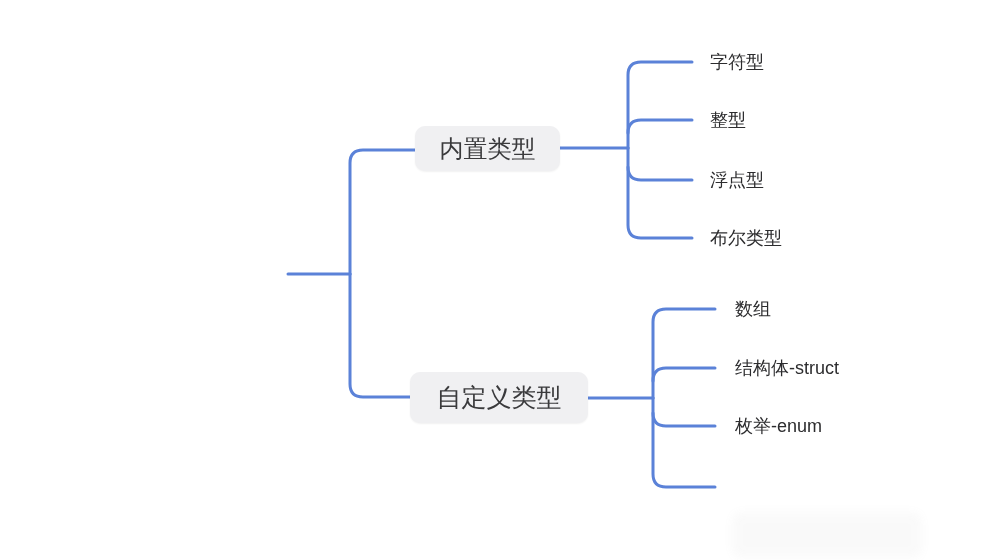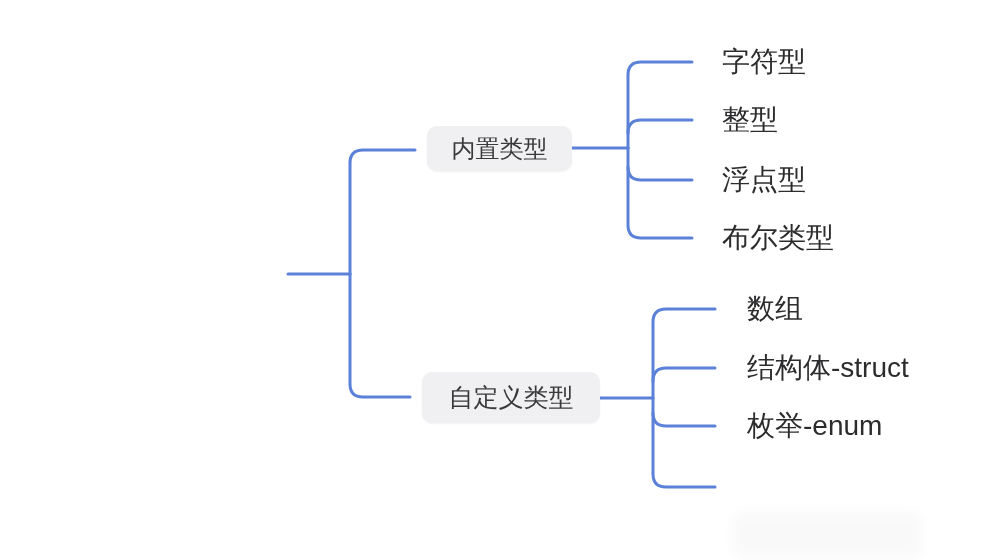--- a/index.html
+++ b/index.html
@@ -12,37 +12,37 @@
   body{
     font-family:"Liberation Sans","DejaVu Sans",sans-serif;
     background:var(--canvas);
     position:relative;
   }
   .canvas{position:absolute;inset:0;width:984px;height:560px;}
   svg.edges{position:absolute;left:0;top:0;width:984px;height:560px;}
   svg.edges path{fill:none;stroke:var(--line);stroke-width:3;stroke-linecap:round;}
   .node{
     position:absolute;display:flex;align-items:center;justify-content:center;
-    white-space:nowrap;cursor:default;margin-left:12px;
+    white-space:nowrap;cursor:default;
   }
   .node-root{
     left:78px;top:236px;width:210px;height:76px;
     background:var(--root-bg);color:var(--root-text);
     border-radius:14px;font-size:30px;letter-spacing:1px;
     box-shadow:0 1px 3px rgba(20,60,160,.25);
   }
   .node-branch{
     background:var(--branch-bg);color:var(--branch-text);
     border-radius:10px;box-shadow:0 1px 2px rgba(0,0,0,.06);
   }
   .node-branch-1{left:415px;top:126px;width:145px;height:45px;font-size:24px;}
   .node-branch-2{left:410px;top:372px;width:178px;height:51px;font-size:25px;}
   .leaf{
     position:absolute;height:30px;display:flex;align-items:center;
-    color:var(--leaf-text);font-size:28px;white-space:nowrap;cursor:default;margin-left:12px;
+    color:var(--leaf-text);font-size:18px;white-space:nowrap;cursor:default;
   }
   .leaf-t{left:710px;}
   .leaf-b{left:735px;}
   .y62{top:47px;}  .y120{top:105px;} .y180{top:165px;} .y238{top:223px;}
   .y309{top:294px;}.y368{top:353px;} .y426{top:411px;} .y487{top:472px;}
   .watermark{
     position:absolute;right:62px;bottom:2px;width:190px;height:46px;
     background:#9a9a9a;opacity:.05;border-radius:10px;filter:blur(5px);
   }
 </style>

